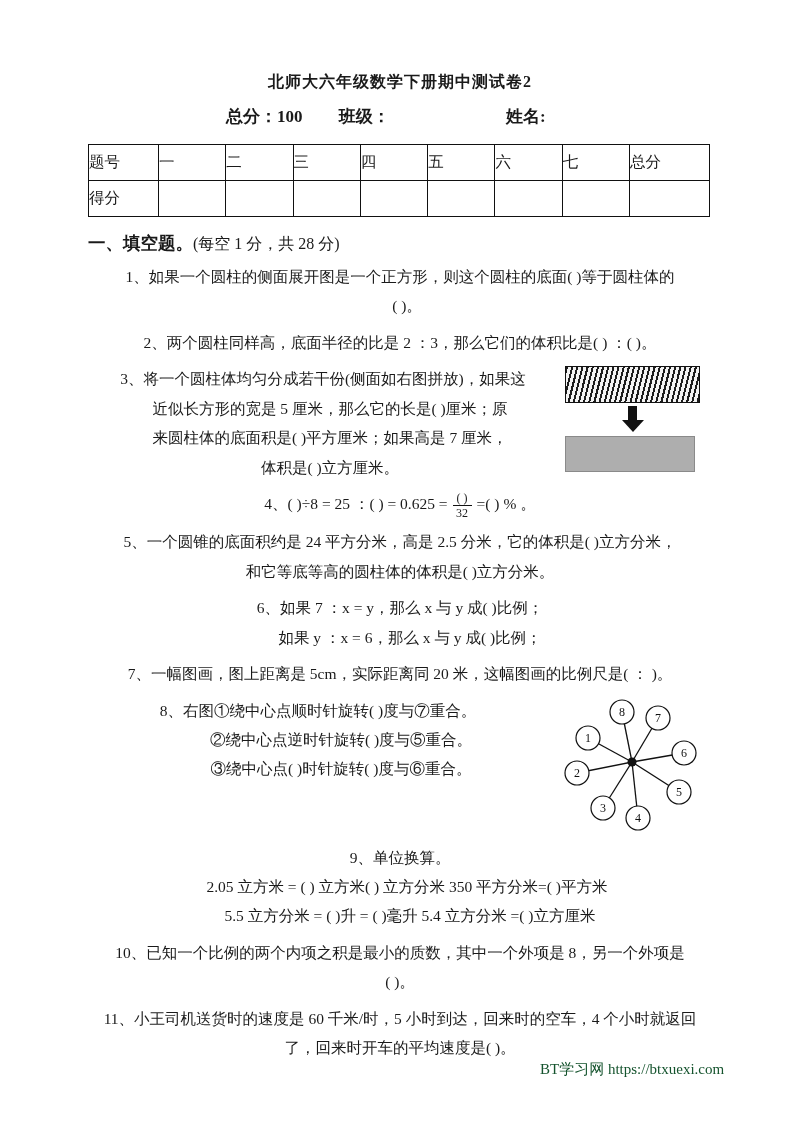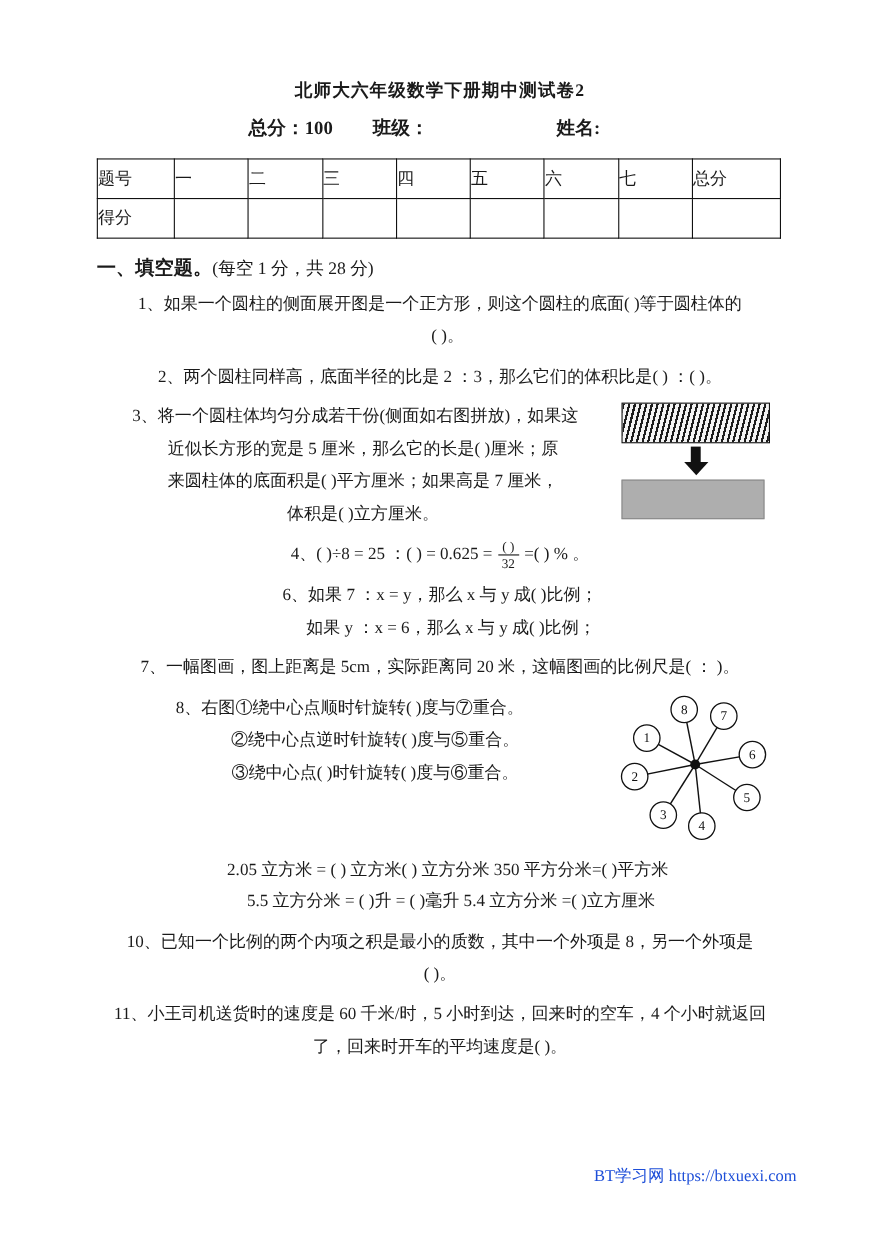--- a/index.html
+++ b/index.html
@@ -43,21 +43,21 @@
   
   .frac { display:inline-flex; flex-direction:column; align-items:center; vertical-align:middle; font-size:12px; line-height:1.2; margin:0 5px; }
   .frac-top { border-bottom:1px solid #111; padding:0 4px; }
 
   
   .q8-wrap { position:relative; min-height:140px; }
   .q8-text { width:460px; }
   .fig-wheel { position:absolute; top:-6px; right:2px; }
   .fig-wheel text { font-size:12px; font-family:"Liberation Serif","DejaVu Serif",serif; fill:#111; }
 
-  .footer { position:absolute; left:540px; top:1060px; font-size:15px; color:#1d4ed8; }
+  .footer { position:absolute; left:540px; top:1060px; font-size:15px; color:#14532d; }
 </style>
 </head>
 <body>
 
 <div class="page">
   <div class="content">
 
     <div class="title">北师大六年级数学下册期中测试卷2</div>
 
     <div class="meta">
@@ -125,20 +125,24 @@
 
     <div class="q">
       <div class="line">
         <span>4、(      )÷8 = 25 ：(      ) = 0.625 =</span><span class="frac">
             <span class="frac-top">(      )</span>
             <span class="frac-bottom">32</span>
           </span><span>=(      ) %  。</span>
       </div>
     </div>
 
+    <div class="q">
+      <div class="line">5、一个圆锥的底面积约是 24 平方分米，高是 2.5 分米，它的体积是(        )立方分米，</div>
+      <div class="line">和它等底等高的圆柱体的体积是(        )立方分米。</div>
+    </div>
 
     <div class="q">
       <div class="line">6、如果 7 ：x  = y，那么 x 与 y 成(          )比例；</div>
       <div class="line ind-md">如果 y ：x  = 6，那么 x 与 y 成(          )比例；</div>
     </div>
 
     <div class="q">
       <div class="line">7、一幅图画，图上距离是 5cm，实际距离同 20 米，这幅图画的比例尺是(    ：        )。</div>
     </div>
 
@@ -177,20 +181,21 @@
           <text x="119" y="106">5</text>
           <text x="124" y="67">6</text>
           <text x="98" y="32">7</text>
           <text x="62" y="26">8</text>
         </g>
         <circle cx="72" cy="72" r="4.5" fill="#111"></circle>
       </svg>
     </div>
 
     <div class="q">
+      <div class="line">9、单位换算。</div>
       <div class="line ind-sm">2.05 立方米 = (      ) 立方米(      ) 立方分米    350 平方分米=(      )平方米</div>
       <div class="line ind-md">5.5 立方分米  = (        )升 = (        )毫升         5.4 立方分米 =(      )立方厘米</div>
     </div>
 
     <div class="q">
       <div class="line">10、已知一个比例的两个内项之积是最小的质数，其中一个外项是 8，另一个外项是</div>
       <div class="line">(        )。</div>
     </div>
 
     <div class="q">

